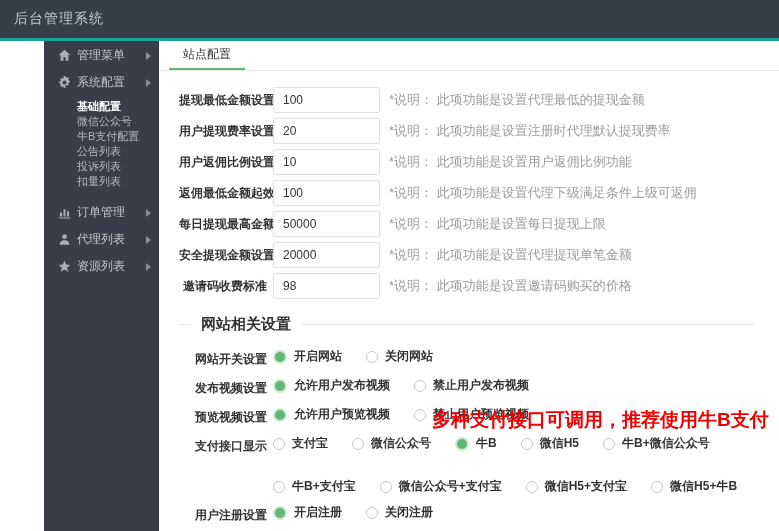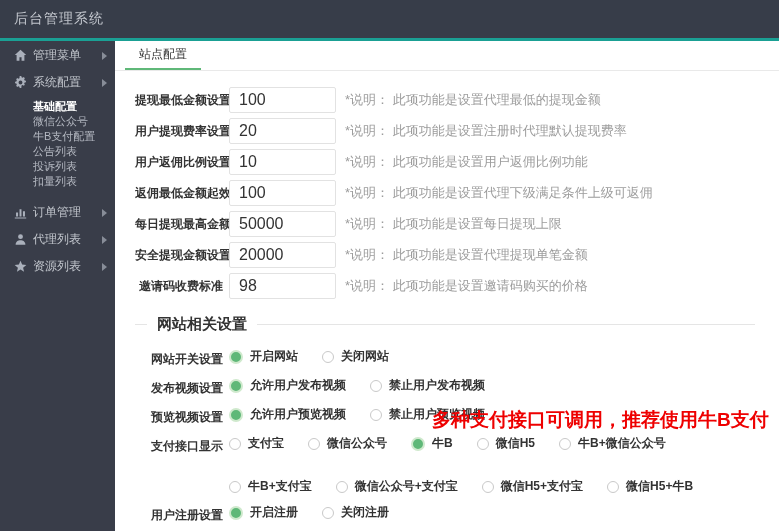--- a/index.html
+++ b/index.html
@@ -6,21 +6,21 @@
   html,body { width:779px; height:531px; }
   body {
     font-family:"Liberation Sans","DejaVu Sans",sans-serif;
     background:#fff; color:#333; overflow:hidden; position:relative;
   }
   
   .header { height:38px; background:#373D49; display:flex; align-items:center; padding-left:14px; }
   .header .app-title { color:#c2c6cd; font-size:14px; letter-spacing:1px; }
   .teal-line { height:3px; background:#1AA094; }
   
-  .layout { display:flex; height:490px; }
+  .layout { display:flex; height:490px;padding-left:44px; }
   .sidebar { width:115px; background:#393D49; flex-shrink:0; padding-top:1px; }
   .main { flex:1; background:#fff; overflow:hidden;border-radius:30px; }
   
   .nav-item { display:flex; align-items:center; height:27px; padding:0 8px 0 14px;
               color:#c2c6cd; font-size:12px; cursor:pointer; }
   .nav-item .ic { width:13px; height:13px; margin-right:6px; flex-shrink:0; display:inline-flex; }
   .nav-item .ic svg { width:13px; height:13px; fill:#aab0bb; }
   .nav-item .lbl { white-space:nowrap; }
   .arrow { margin-left:auto; width:0; height:0;
            border-top:4px solid transparent; border-bottom:4px solid transparent;
@@ -37,21 +37,21 @@
   
   .content { padding:16px 24px 0 20px; }
   .section-title { display:flex; align-items:center; margin-bottom:14px; }
   .section-title::before { content:""; width:12px; height:1px; background:#e5e5e5; margin-right:10px; }
   .section-title::after  { content:""; flex:1; height:1px; background:#e5e5e5; margin-left:10px; }
   .section-title span { font-size:15px; font-weight:bold; color:#333; white-space:nowrap; }
   .form-row { display:flex; align-items:center; height:26px; margin-bottom:5px; }
   .form-label { width:88px; text-align:right; font-size:12px; font-weight:bold; color:#333;
                 margin-right:6px; flex-shrink:0; white-space:nowrap; }
   .form-input { width:107px; height:26px; border:1px solid #e2e2e2; border-radius:2px;
-                padding:0 9px; font-size:16px; color:#333; outline:none;
+                padding:0 9px; font-size:12px; color:#333; outline:none;
                 font-family:"Liberation Sans","DejaVu Sans",sans-serif; }
   .form-hint { margin-left:9px; font-size:13px; color:#9c9c9c; white-space:nowrap; }
   .section-gap { margin-top:16px; }
   
   .radio-row { display:flex; align-items:flex-start; margin-bottom:9px; }
   .radio-row .form-label { margin-top:3px; }
   .options-line { display:flex; align-items:center; margin-bottom:26px; }
   .options-line:last-child { margin-bottom:0; }
   .opt { display:flex; align-items:center; margin-right:24px; cursor:pointer; }
   .radio { width:12px; height:12px; border-radius:50%; background:#fff;

